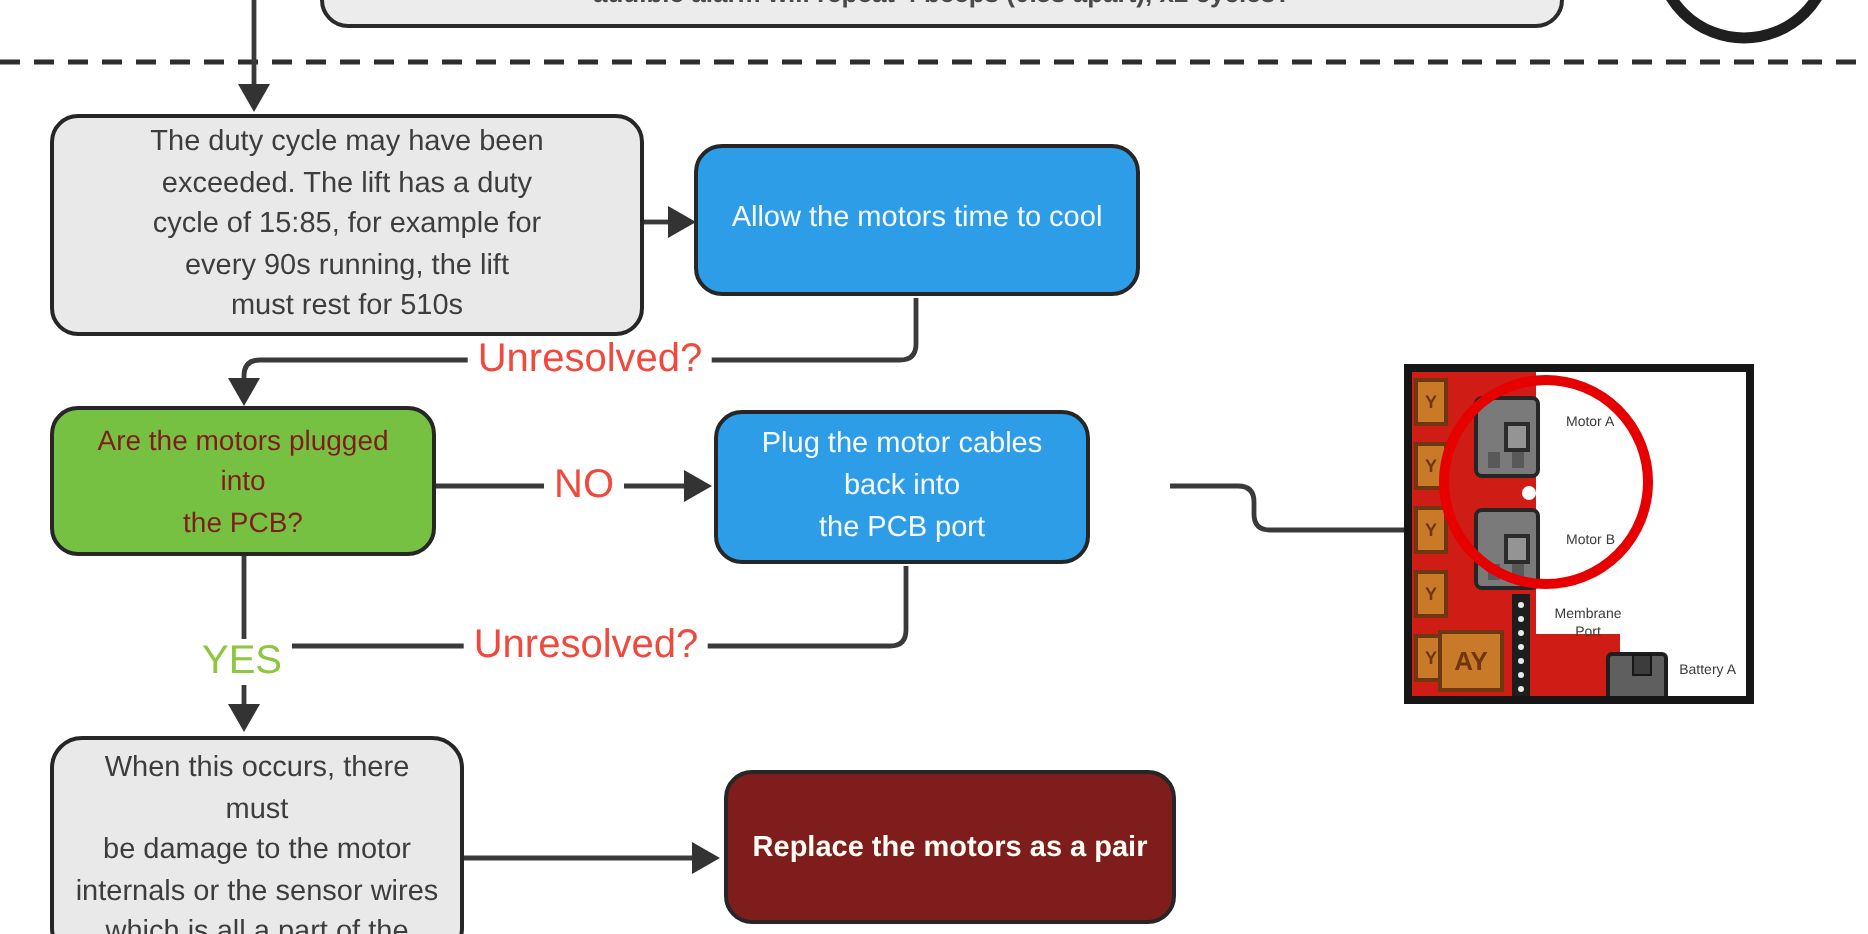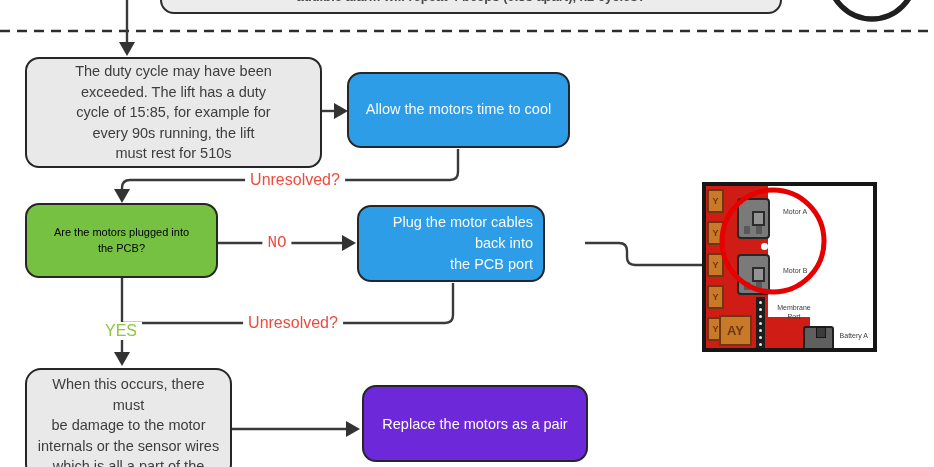--- a/index.html
+++ b/index.html
@@ -7,44 +7,44 @@
     position:relative;width:934px;height:467px;overflow:hidden;
     font-family:"Liberation Sans","DejaVu Sans",sans-serif;background:#ffffff;
   }
   
   .node{
     position:absolute;box-sizing:border-box;border:2.5px solid #262626;
     border-radius:14px;display:flex;align-items:center;justify-content:center;
     text-align:center;white-space:pre-line;padding:6px 10px;
   }
   .node.info{background:#e9e9e9;color:#3d3d3d;font-size:14.5px;line-height:1.42;}
-  .node.action{background:#2e9de8;color:#f7fbff;font-size:14.5px;line-height:1.45;text-align:right;}
-  .node.decision{background:#76c142;color:#000000;font-size:11px;line-height:1.45;}
-  .node.solution{background:#6d28d9;color:#fffdf4;font-size:14.5px;}
+  .node.action{background:#2e9de8;color:#f7fbff;font-size:14.5px;line-height:1.45;}
+  .node.decision{background:#76c142;color:#7f1d1d;font-size:14px;line-height:1.45;}
+  .node.solution{background:#7f1d1d;color:#fffdf4;font-size:14.5px;font-weight:bold;}
 
   #node-duty{left:25px;top:57px;width:297px;height:111px;}
   #node-cool{left:347px;top:72px;width:223px;height:76px;}
   #node-plugged{left:25px;top:203px;width:193px;height:75px;}
   #node-plugcables{left:357px;top:205px;width:188px;height:77px;}
   #node-damage{left:25px;top:368px;width:207px;height:112px;border-radius:16px;padding-top:4px;align-items:flex-start;}
   #node-replace{left:362px;top:385px;width:226px;height:77px;}
 
   
   #node-top{
     position:absolute;left:160px;top:-47px;width:622px;height:61px;box-sizing:border-box;
     background:#ececec;border:2.5px solid #2b2b2b;border-radius:14px;
   }
   #node-top .toptext{
     position:absolute;left:0;right:0;bottom:8px;text-align:center;
     font-size:13px;color:#4a4a4a;font-weight:bold;
   }
 
   
   .edge-label{
-    position:absolute;background:#ffffff;padding:0 5px;font-size:16px;
+    position:absolute;background:#ffffff;padding:0 5px;font-size:20px;
     transform:translate(-50%,-50%);font-weight:normal;
   }
   .lbl-red{color:#f04a3e;}
   .lbl-green{color:#8dc63f;}
 
   
   #wires{position:absolute;left:0;top:0;pointer-events:none;}
 
   
   #pcb{
@@ -141,21 +141,21 @@
 
   <div class="node info" id="node-damage">When this occurs, there must
 be damage to the motor
 internals or the sensor wires
 which is all a part of the motor
 assembly</div>
 
   <div class="node solution" id="node-replace">Replace the motors as a pair</div>
 
   <div class="edge-label lbl-red" style="left:295px;top:180px;">Unresolved?</div>
-  <div class="edge-label lbl-red" style="left:277px;top:243px;font-family:Liberation Mono, monospace;">NO</div>
+  <div class="edge-label lbl-red" style="left:292px;top:243px;">NO</div>
   <div class="edge-label lbl-red" style="left:293px;top:323px;">Unresolved?</div>
   <div class="edge-label lbl-green" style="left:121px;top:331px;">YES</div>
 
   <div id="pcb">
     <div class="pcb-red-main"></div>
     <div class="pcb-red-bottom"></div>
 
     <div class="relay small" style="top:3px;">Y</div>
     <div class="relay small" style="top:35px;">Y</div>
     <div class="relay small" style="top:67px;">Y</div>

